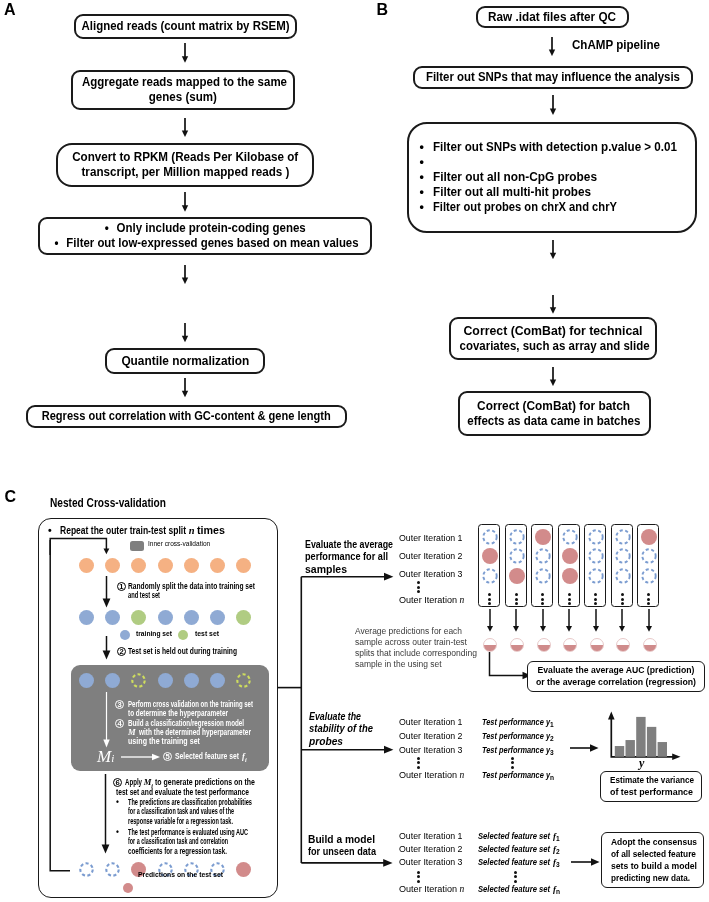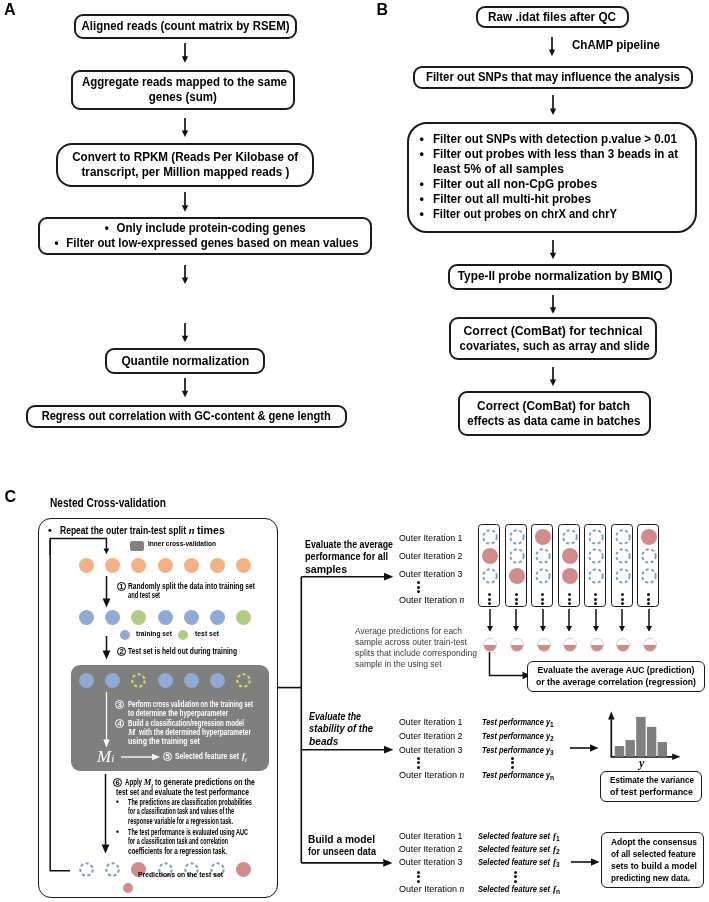--- a/index.html
+++ b/index.html
@@ -152,21 +152,20 @@
     </svg>
 
   <div class="rbox" style="left:406.5px;top:121.5px;width:290px;height:111px;border-radius:20px;justify-content:flex-start;">
     <div class="t" style="text-align:left;padding-left:11px;box-sizing:border-box;">
       <div class="blrow">
           <span class="bl2">•</span>
           <span class="sq bt" style="transform: scaleX(0.930521); width: 262.219px; margin-right: -18.2188px;">Filter out SNPs with detection p.value &gt; 0.01</span>
         </div>
       <div class="blrow">
           <span class="bl2">•</span>
-          <span class="bw"><span class="sq bt" style="transform: scaleX(0.92825); width: 263.938px; margin-right: -18.9375px;">Filter out probes with less than 3 beads in at</span><br><span class="sq bt" style="transform: scaleX(0.961909); width: 136.188px; margin-right: -5.1875px;">least 5% of all samples</span></span>
         </div>
       <div class="blrow">
           <span class="bl2">•</span>
           <span class="sq bt" style="transform: scaleX(0.948405); width: 172.922px; margin-right: -8.92188px;">Filter out all non-CpG probes</span>
         </div>
       <div class="blrow">
           <span class="bl2">•</span>
           <span class="sq bt" style="transform: scaleX(0.936296); width: 168.75px; margin-right: -10.75px;">Filter out all multi-hit probes</span>
         </div>
       <div class="blrow">
@@ -174,23 +173,20 @@
           <span class="sq bt" style="transform: scaleX(0.894969); width: 205.594px; margin-right: -21.5938px;">Filter out probes on chrX and chrY</span>
         </div>
     </div>
   </div>
 
   <svg class="abs" style="left:546.2px;top:239.8px;" width="14" height="19.2" viewBox="0 0 14 19.2">
       <path d="M7 0 L7 13.50" stroke="#111" stroke-width="1.7" fill="none"></path>
       <path d="M7 19.20 L3.80 12.70 L10.20 12.70 Z" fill="#111"></path>
     </svg>
 
-  <div class="rbox" style="left:448px;top:264px;width:224px;height:25.5px;">
-    <span class="sq" style="transform: scaleX(0.947087);">Type-II probe normalization by BMIQ</span>
-  </div>
 
   <svg class="abs" style="left:546.2px;top:295.0px;" width="14" height="18.7" viewBox="0 0 14 18.7">
       <path d="M7 0 L7 13.00" stroke="#111" stroke-width="1.7" fill="none"></path>
       <path d="M7 18.70 L3.80 12.20 L10.20 12.20 Z" fill="#111"></path>
     </svg>
 
   <div class="rbox" style="left:449px;top:317px;width:208px;height:43px;">
     <span class="t">
       <span class="sq" style="transform: scaleX(0.983601);">Correct (ComBat) for technical</span><br>
       <span class="sq" style="transform: scaleX(0.917597);">covariates, such as array and slide</span>
@@ -219,21 +215,21 @@
   <div class="abs" style="left:48px;top:524px;font-weight:bold;font-size:10.5px;line-height:13px;">
     <span class="bl3">•</span><span class="sq bt" style="transform: scaleX(0.811839); width: 155.203px; margin-right: -29.2031px;">Repeat the outer train-test split</span><span class="ital">&nbsp;<span>n</span>&nbsp;</span><span class="sq bt" style="transform: scaleX(1.0205); width: 27.4375px; margin-right: 4px;">times</span>
   </div>
 
   <svg class="abs" style="left:45px;top:534px;" width="72" height="22" viewBox="0 0 72 22">
     <path d="M5.2 21 L5.2 4.6 L61.4 4.6 L61.4 15" stroke="#111" stroke-width="1.5" fill="none"></path>
     <path d="M61.4 20.2 L58.5 14.4 L64.3 14.4 Z" fill="#111"></path>
   </svg>
 
   <div class="abs" style="left:130px;top:540.5px;width:14px;height:10px;background:#7f7f7f;border-radius:2.5px;"></div>
-  <div class="abs" style="left:148px;top:539px;font-size:7.6px;line-height:10px;font-weight:bold;">
+  <div class="abs" style="left:148px;top:539px;font-size:7.6px;line-height:10px;font-weight:normal;">
     <span class="sq bt" style="transform: scaleX(0.861612); width: 78.9219px; margin-right: -10.9219px;">Inner cross-validation</span>
   </div>
 
   <div class="crow" style="left:79px;top:558px;">
       <div class="c" style="left: 0px; background: rgb(245, 177, 131);"></div>
       <div class="c" style="left: 26.2px; background: rgb(245, 177, 131);"></div>
       <div class="c" style="left: 52.4px; background: rgb(245, 177, 131);"></div>
       <div class="c" style="left: 78.6px; background: rgb(245, 177, 131);"></div>
       <div class="c" style="left: 104.8px; background: rgb(245, 177, 131);"></div>
       <div class="c" style="left: 131px; background: rgb(245, 177, 131);"></div>
@@ -589,21 +585,21 @@
   <div class="rbox" style="left:527px;top:660.5px;width:178px;height:31.3px;border-radius:6px;border-width:1.6px;font-size:9.6px;line-height:12px;">
     <span class="t">
       <span class="sq" style="transform: scaleX(0.90238);">Evaluate the average AUC (prediction)</span><br>
       <span class="sq" style="transform: scaleX(0.909333);">or the average correlation (regression)</span>
     </span>
   </div>
 
   <div class="abs bl-label" style="left:309px;top:711px;font-style:italic;">
     <span class="sq bt" style="transform: scaleX(0.882525); width: 58.9219px; margin-right: -6.92188px;">Evaluate the</span><br>
     <span class="sq bt" style="transform: scaleX(0.943996); width: 67.7969px; margin-right: -3.79688px;">stability of the</span><br>
-    <span class="sq bt" style="transform: scaleX(1.01857); width: 29.4531px; margin-right: 0.546875px;">beads</span>
+    <span class="sq bt" style="transform: scaleX(1.01857); width: 29.4531px; margin-right: 0.546875px;">probes</span>
   </div>
 
   <div class="abs it" style="left:399px;top:717px;"><span class="sq bt" style="transform: scaleX(0.976219); width: 65.0469px; margin-right: -1.54688px;">Outer Iteration 1</span></div>
   <div class="abs it" style="left:399px;top:731px;"><span class="sq bt" style="transform: scaleX(0.976219); width: 65.0469px; margin-right: -1.54688px;">Outer Iteration 2</span></div>
   <div class="abs it" style="left:399px;top:744.8px;"><span class="sq bt" style="transform: scaleX(0.976219); width: 65.0469px; margin-right: -1.54688px;">Outer Iteration 3</span></div>
   <div class="abs vdots" style="left: 417px; top: 756.5px; position: absolute;">
       <i></i>
       <i></i>
       <i></i>
     </div>

